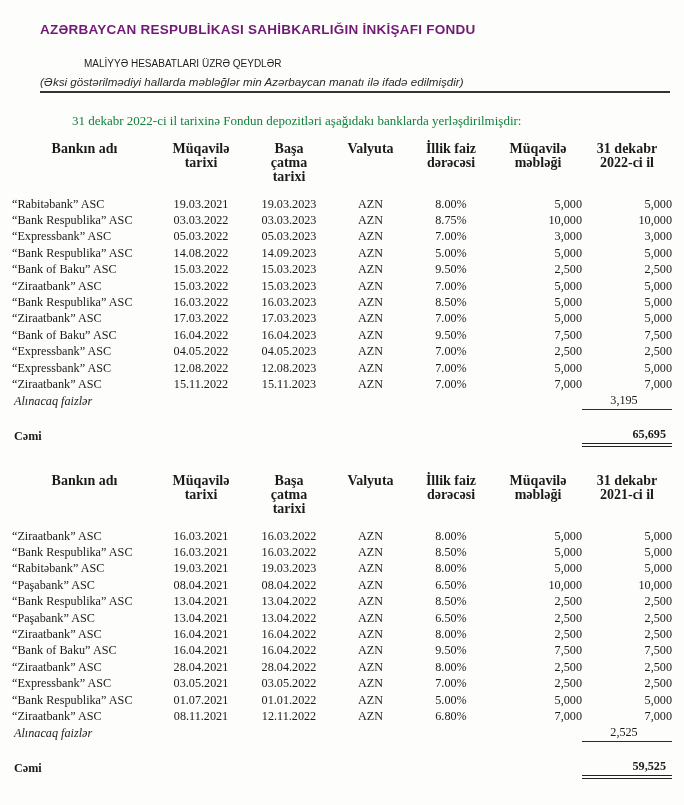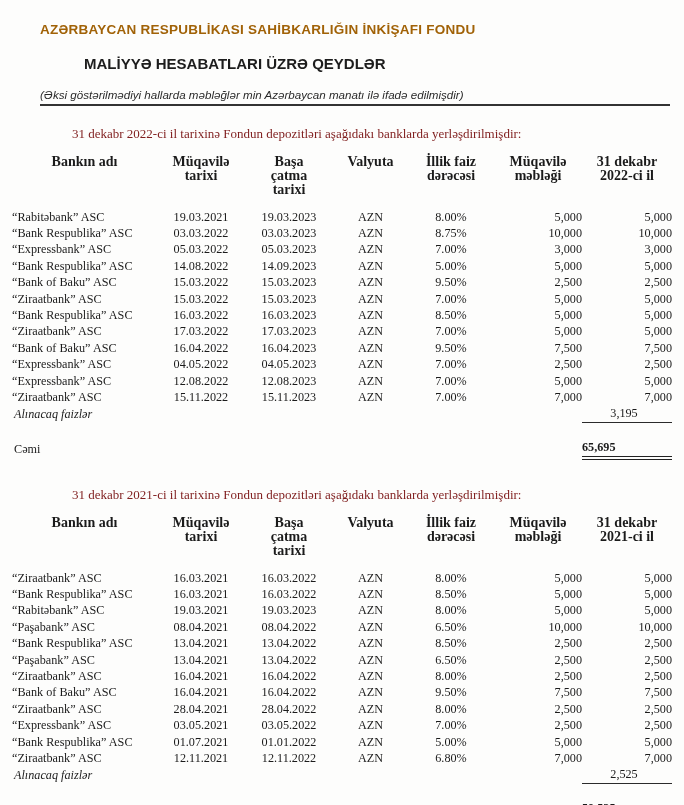--- a/index.html
+++ b/index.html
@@ -9,36 +9,36 @@
     font-family:"Liberation Serif","DejaVu Serif",serif;
     position:relative;
   }
   .page{padding-top:12px;}
 
   
   .letterhead{margin:0 16px 0 40px;}
   .doc-title{
     font-family:"Liberation Sans","DejaVu Sans",sans-serif;
     font-size:13.5px;font-weight:bold;letter-spacing:.25px;
-    margin:10px 0 20px 0;color:#a16207;
+    margin:10px 0 20px 0;color:#701a75;
   }
   .doc-sub{
     font-family:"Liberation Sans","DejaVu Sans",sans-serif;
-    font-size:15px;line-height:14.5px;font-weight:bold;color:#1d1d1d;padding-left:44px;
+    font-size:10px;line-height:14.5px;font-weight:normal;color:#1d1d1d;padding-left:44px;
   }
   .doc-note{
     font-family:"Liberation Sans","DejaVu Sans",sans-serif;
     font-size:11.6px;line-height:14.5px;font-style:italic;color:#2a2a2a;
-    margin-top:16px;
+    margin-top:3px;
   }
   .head-rule{border:none;border-top:2px solid #333;margin:2px 0 0 0;width:630px;}
 
   
   .intro{
-    font-size:13px;line-height:16px;margin:20px 14px 0 72px;color:#7f1d1d;
+    font-size:13px;line-height:16px;margin:20px 14px 0 72px;color:#15803d;
   }
 
   
   table.deposits{
     border-collapse:collapse;table-layout:fixed;
     width:660px;margin:13px 0 0 12px;
     font-size:12.2px;color:#1b1b1b;
   }
   table.deposits th{
     font-weight:bold;text-align:center;vertical-align:top;
@@ -51,22 +51,22 @@
     white-space:nowrap;overflow:hidden;
   }
   td.c0{text-align:left;padding-left:2px;}
   td.c1,td.c2,td.c3,td.c4{text-align:center;}
   td.c5{text-align:right;padding-right:26px;}
   td.c6{text-align:right;padding-right:6px;}
   tr.accrued td.label{font-style:italic;text-align:left;padding-left:2px;}
   tr.accrued td.value{text-align:center;padding-right:6px;border-bottom:1.5px solid #2b2b2b;}
   tr.spacer td{height:13px;border:none;}
   tr.total td{height:20px;}
-  tr.total td.label{font-weight:normal;text-align:left;padding-left:2px;margin-top:15px;}
-  tr.total td.value{font-weight:bold;text-align:left;padding-right:6px;border-bottom:4px double #222;}
+  tr.total td.label{font-weight:bold;text-align:left;padding-left:2px;margin-top:15px;}
+  tr.total td.value{font-weight:bold;text-align:right;padding-right:6px;border-bottom:4px double #222;}
   .section-2021{margin-top:27px;}
 </style>
 </head>
 <body>
 
 <div class="page">
 
   <header class="letterhead">
     <div class="doc-title">AZƏRBAYCAN RESPUBLİKASI SAHİBKARLIĞIN İNKİŞAFI FONDU</div>
     <div class="doc-sub">MALİYYƏ HESABATLARI ÜZRƏ QEYDLƏR</div>
@@ -206,21 +206,20 @@
           </tr>
           <tr class="total">
             <td colspan="6" class="label">Cəmi</td>
             <td class="c6 value">65,695</td>
           </tr>
         </tbody>
     </table>
   </section>
 
   <section class="section-2021">
-    <p class="intro">31 dekabr 2021-ci il tarixinə Fondun depozitləri aşağıdakı banklarda yerləşdirilmişdir:</p>
     <table class="deposits">
       <thead>
           <tr>
             <th class="c0">Bankın adı</th>
             <th class="c1">Müqavilə<br>tarixi</th>
             <th class="c2">Başa<br>çatma<br>tarixi</th>
             <th class="c3">Valyuta</th>
             <th class="c4">İllik faiz<br>dərəcəsi</th>
             <th class="c5">Müqavilə<br>məbləği</th>
             <th class="c6">31 dekabr<br>2021-ci il</th>
@@ -321,21 +320,21 @@
             <td class="c0">“Bank Respublika” ASC</td>
             <td class="c1">01.07.2021</td>
             <td class="c2">01.01.2022</td>
             <td class="c3">AZN</td>
             <td class="c4">5.00%</td>
             <td class="c5">5,000</td>
             <td class="c6">5,000</td>
           </tr>
           <tr>
             <td class="c0">“Ziraatbank” ASC</td>
-            <td class="c1">12.11.2021</td>
+            <td class="c1">08.11.2021</td>
             <td class="c2">12.11.2022</td>
             <td class="c3">AZN</td>
             <td class="c4">6.80%</td>
             <td class="c5">7,000</td>
             <td class="c6">7,000</td>
           </tr>
           <tr class="accrued">
             <td colspan="6" class="label">Alınacaq faizlər</td>
             <td class="c6 value">2,525</td>
           </tr>

